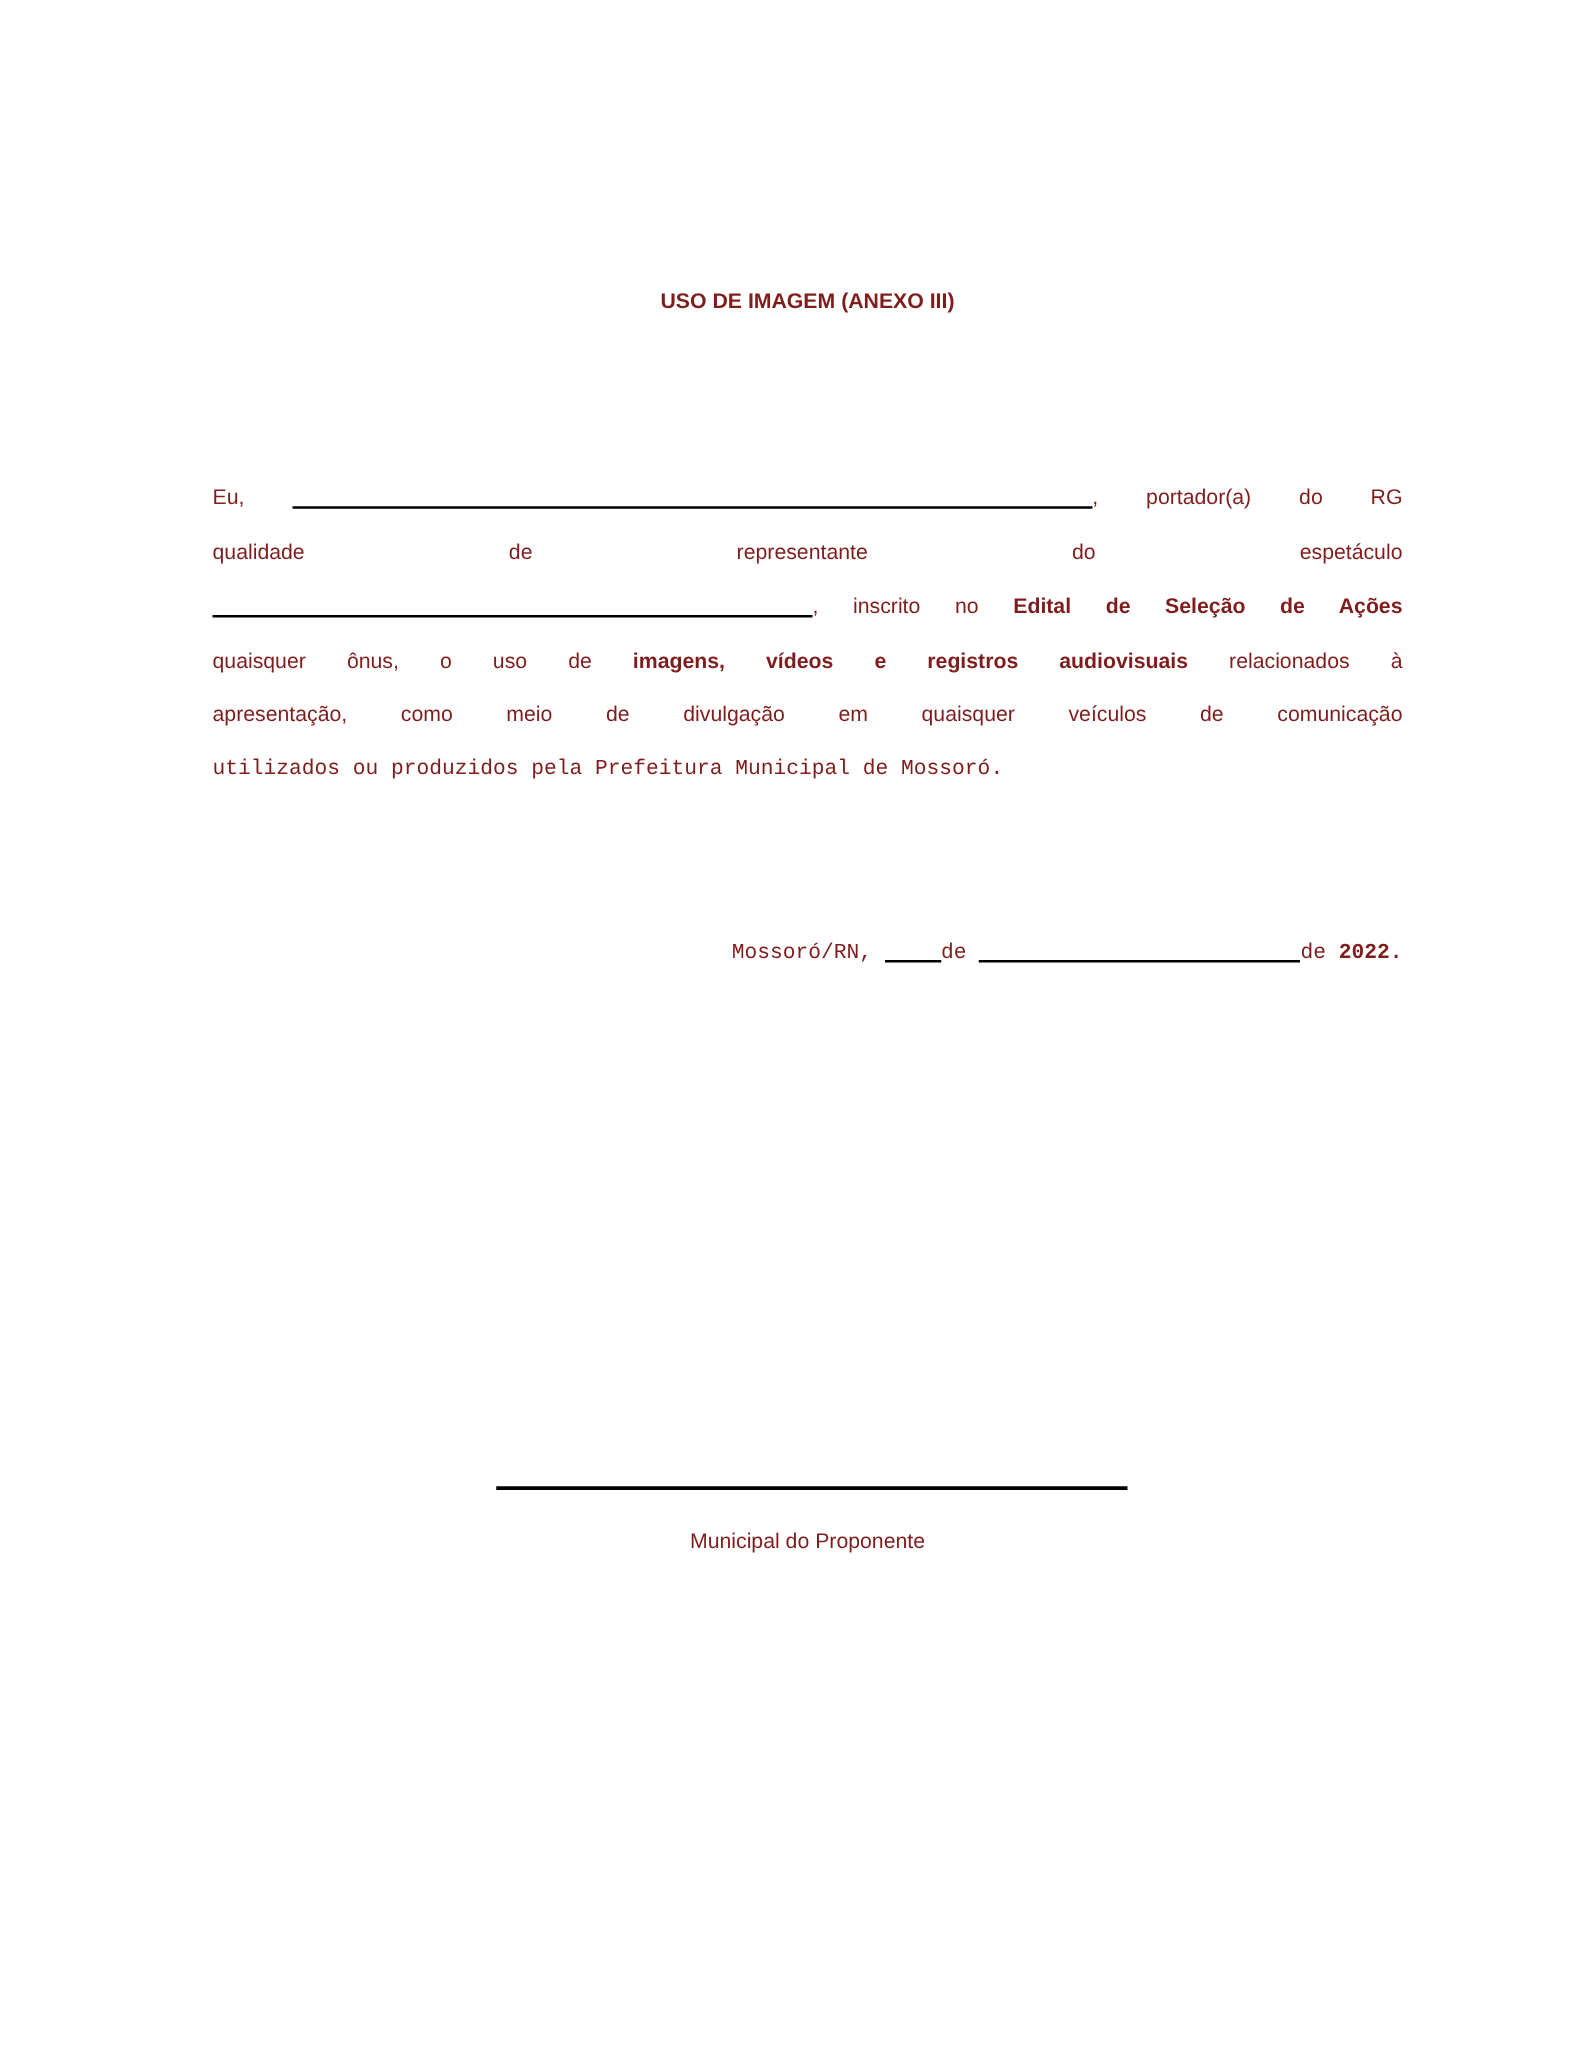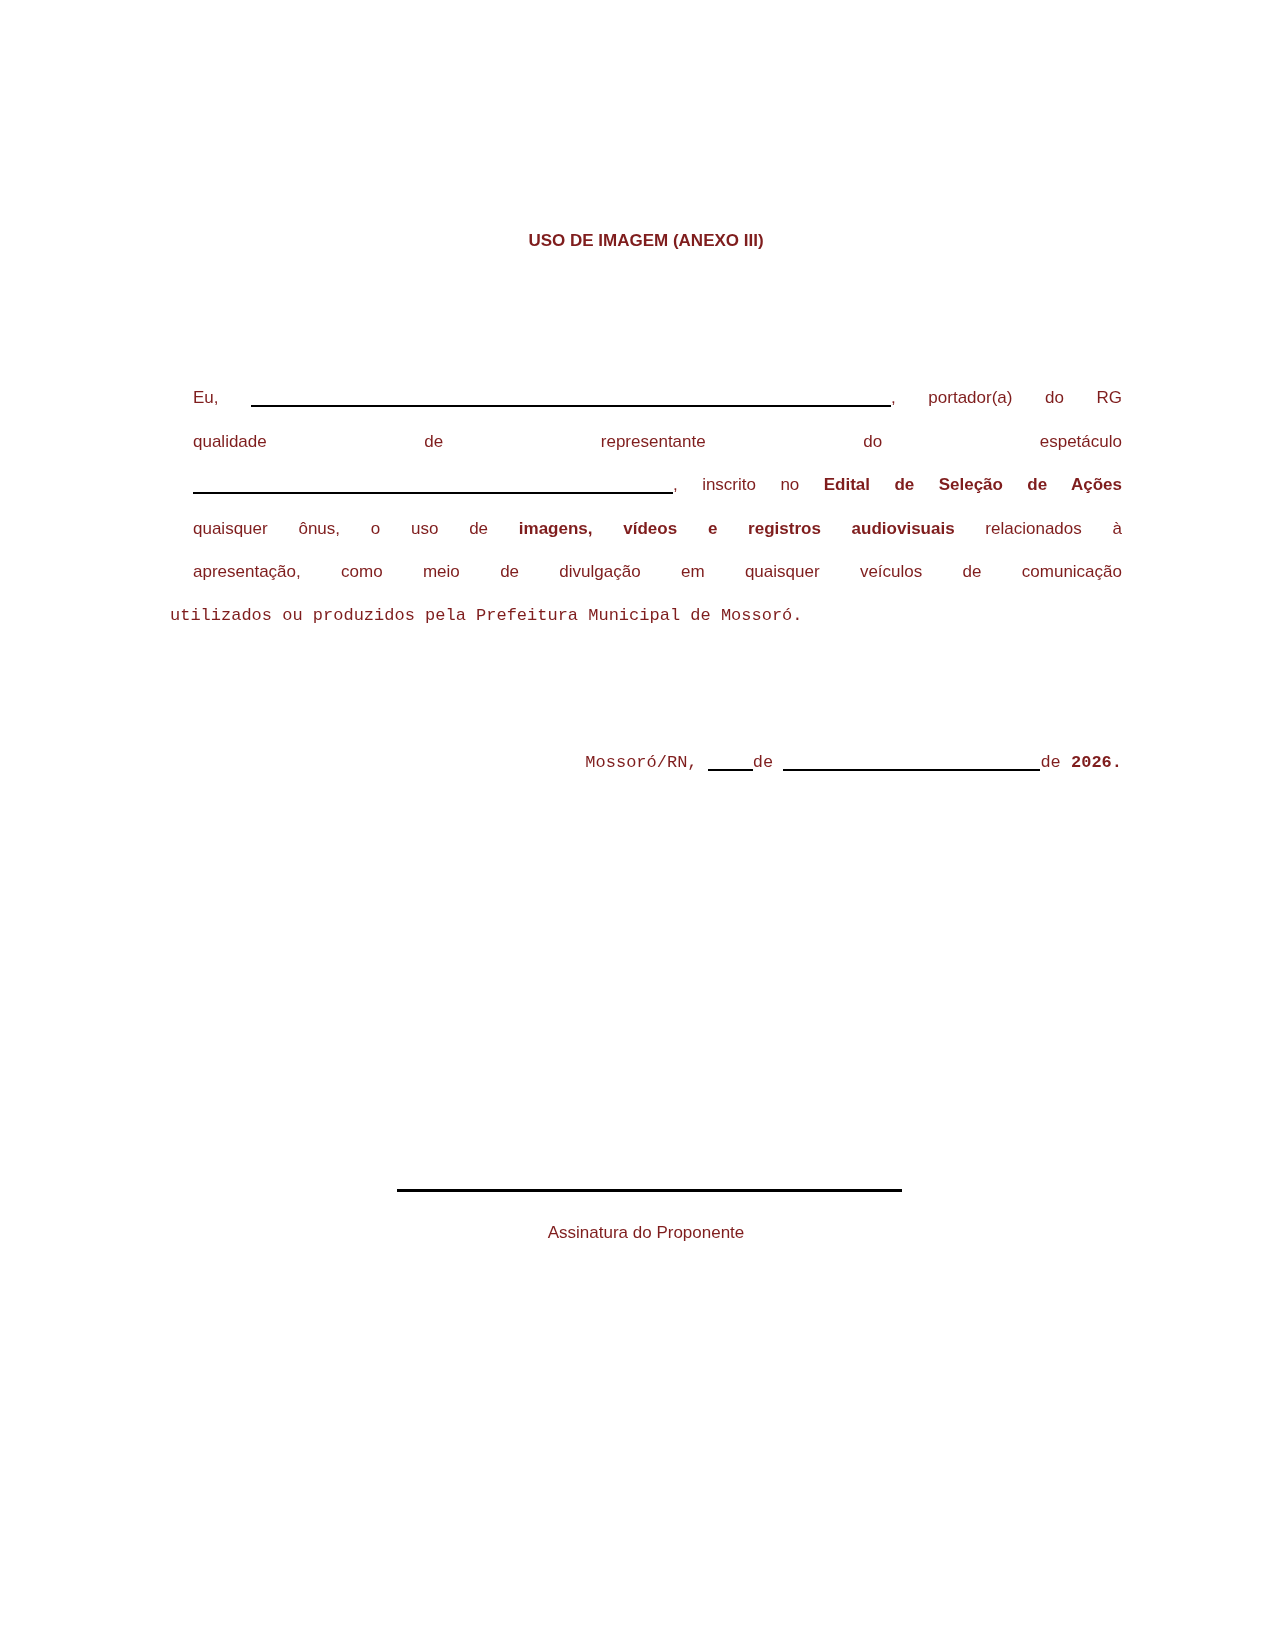--- a/index.html
+++ b/index.html
@@ -31,21 +31,20 @@
     top: 376px;
     left: 170px;
     width: 952px;
   }
   .line {
     white-space: normal;
   }
   .line.justify {
     text-align: justify;
     text-align-last: justify;
-    margin-left: 23px;
   }
   .line.left {
     text-align: left;
     text-align-last: left;
     font-family: Liberation Mono, monospace;
   }
   .bold {
     font-weight: bold;
   }
   .blank {
@@ -87,20 +86,20 @@
   <div class="paragraph" id="paragraph">
       <div class="line justify"><span>Eu, </span><span class="blank" style="width: 640px;"></span><span>, portador(a) do RG</span></div>
       <div class="line justify"><span>qualidade de representante do espetáculo</span></div>
       <div class="line justify"><span class="blank" style="width: 480px;"></span><span>, inscrito no </span><span class="bold">Edital de Seleção de Ações</span></div>
       <div class="line justify"><span>quaisquer ônus, o uso de </span><span class="bold">imagens, vídeos e registros audiovisuais</span><span> relacionados à</span></div>
       <div class="line justify"><span>apresentação, como meio de divulgação em quaisquer veículos de comunicação</span></div>
       <div class="line left"><span>utilizados ou produzidos pela Prefeitura Municipal de Mossoró.</span></div>
     </div>
 
   <div class="date-line" id="dateline">
-      <div class="line left" style="text-align: right; text-align-last: right;"><span>Mossoró/RN, </span><span class="blank" style="width: 45px;"></span><span>de </span><span class="blank" style="width: 257px;"></span><span>de </span><span class="bold">2026.</span></div>
+      <div class="line left" style="text-align: right; text-align-last: right;"><span>Mossoró/RN, </span><span class="blank" style="width: 45px;"></span><span>de </span><span class="blank" style="width: 257px;"></span><span>de </span><span class="bold">2022.</span></div>
     </div>
 
   <div class="sig-rule"></div>
 
-  <div class="sig-label">Assinatura do Proponente</div>
+  <div class="sig-label">Municipal do Proponente</div>
 
 </div>
 
 </body></html>

